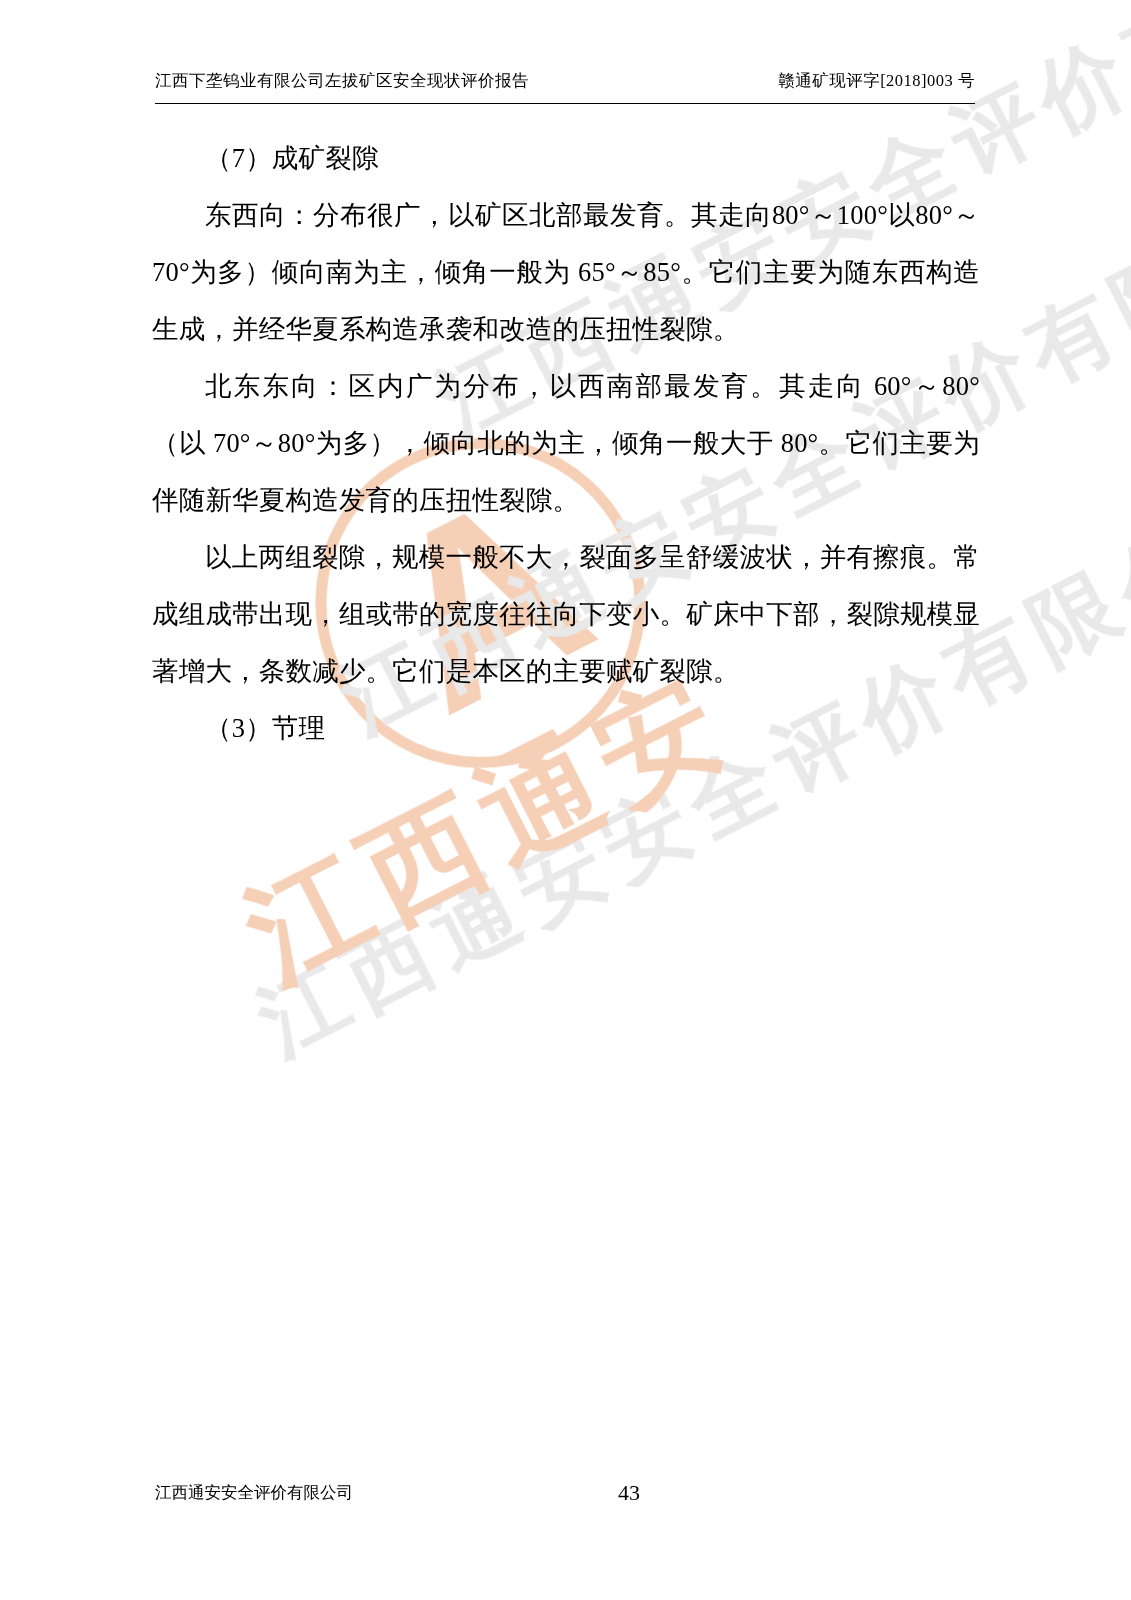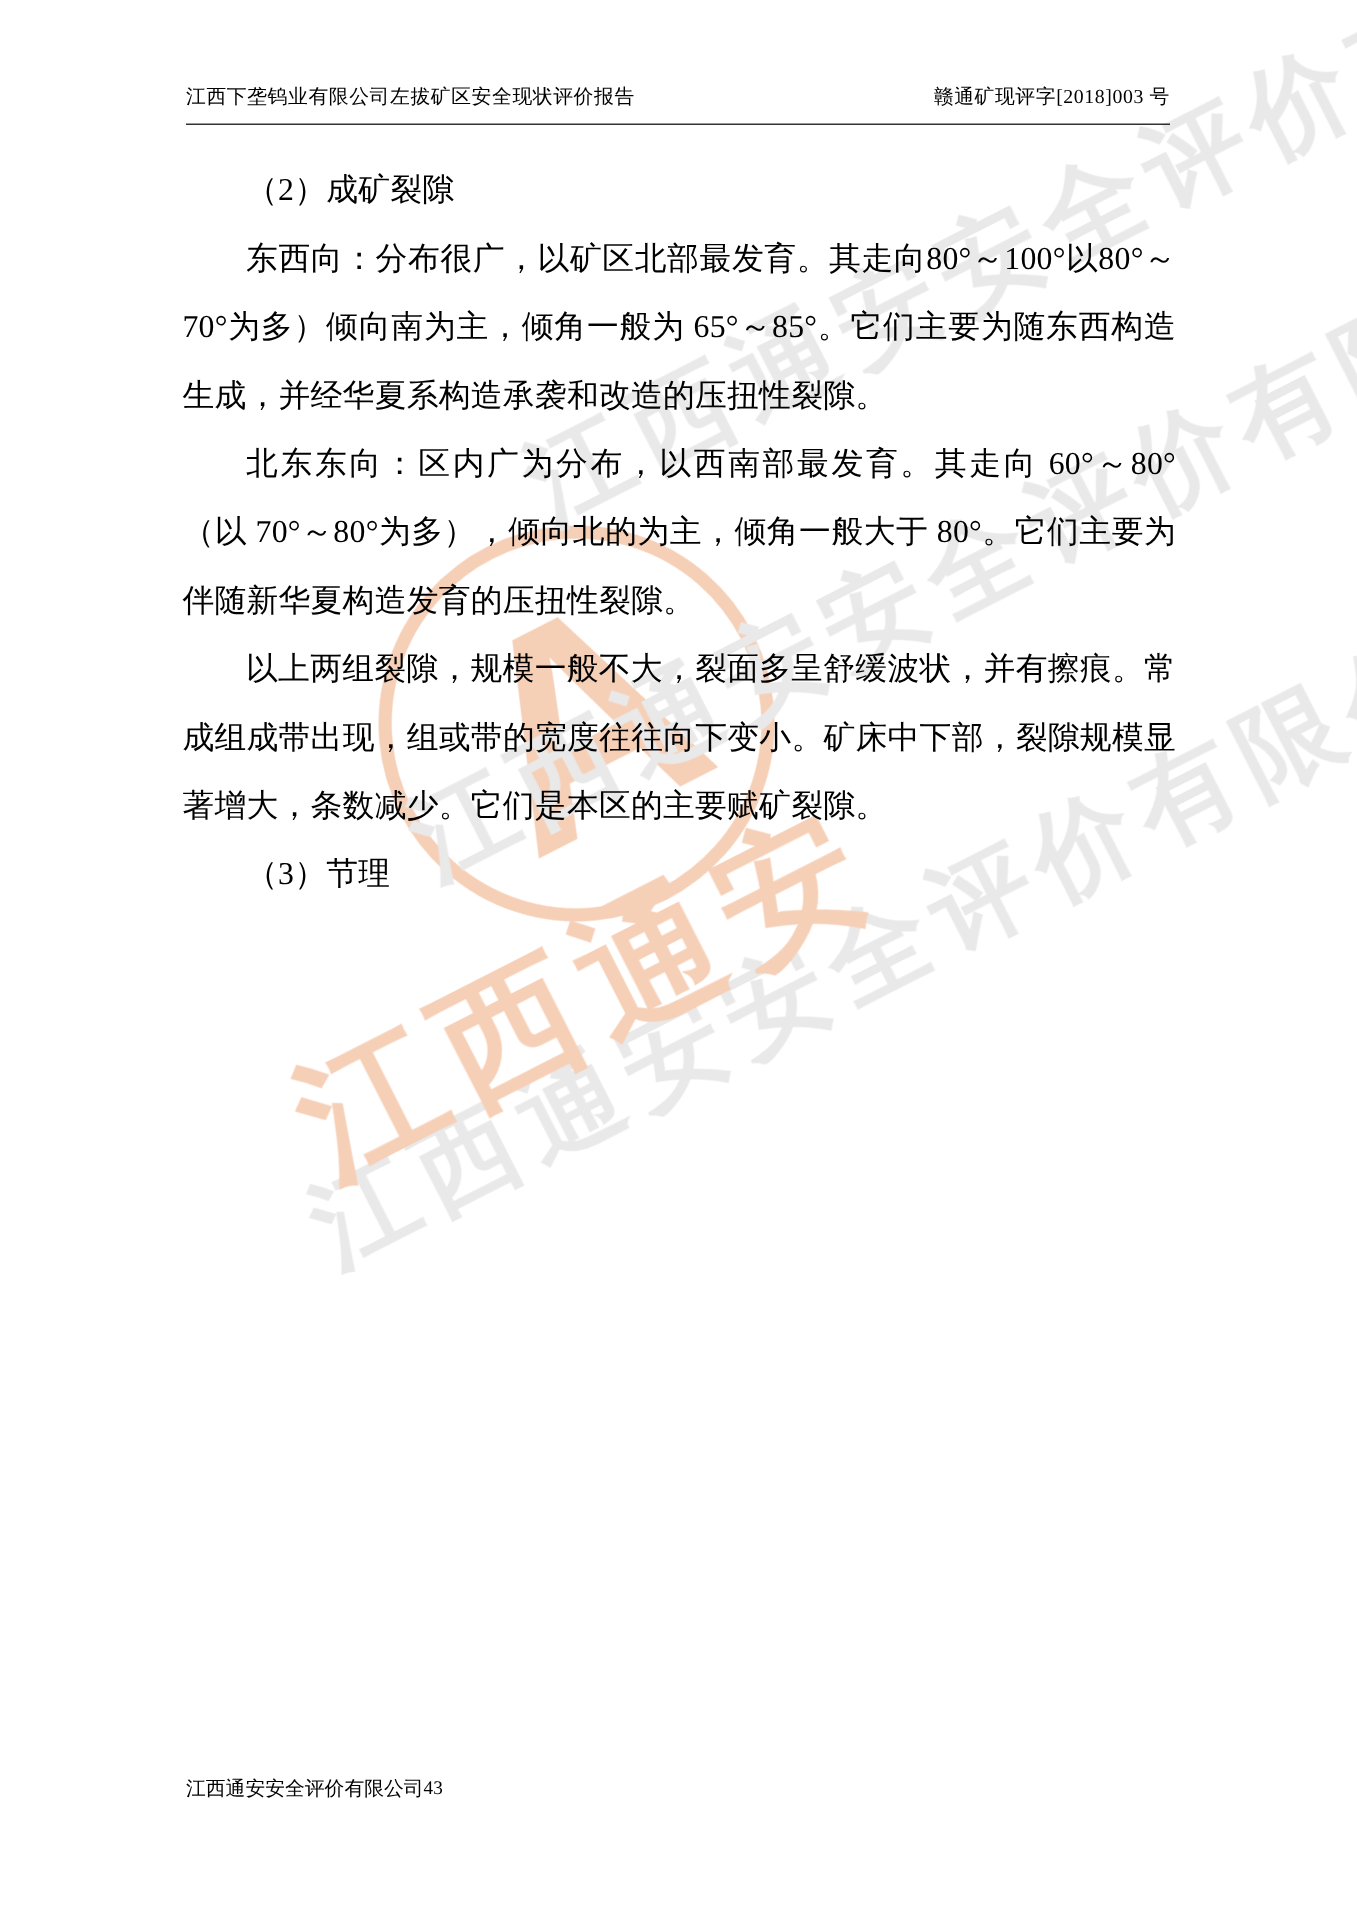--- a/index.html
+++ b/index.html
@@ -133,22 +133,23 @@
     top: 1480px;
     width: 820px;
     display: flex;
     align-items: center;
     font-size: 16.5px;
     z-index: 2;
   }
   .footer-left { flex: 0 0 auto; }
   .footer-center {
     flex: 1 1 auto;
+    text-align: center;
     font-family: "Liberation Serif", serif;
-    font-size: 16px;
+    font-size: 22px;
     padding-right: 70px;
   }
 </style>
 </head>
 <body>
 
 <div class="page">
 
   <div class="watermark">
     <div class="wm-inner">
@@ -161,21 +162,21 @@
     </div>
   </div>
 
   <div class="header">
     <span>江西下垄钨业有限公司左拔矿区安全现状评价报告</span>
     <span>赣通矿现评字[2018]003 号</span>
   </div>
   <div class="header-rule"></div>
 
   <div class="body">
-    <p class="para indent">（2）成矿裂隙</p>
+    <p class="para indent">（7）成矿裂隙</p>
     <p class="para indent">东西向：分布很广，以矿区北部最发育。其走向80°～100°以80°～70°为多）倾向南为主，倾角一般为 65°～85°。它们主要为随东西构造生成，并经华夏系构造承袭和改造的压扭性裂隙。</p>
     <p class="para indent">北东东向：区内广为分布，以西南部最发育。其走向 60°～80°（以 70°～80°为多），倾向北的为主，倾角一般大于 80°。它们主要为伴随新华夏构造发育的压扭性裂隙。</p>
     <p class="para indent">以上两组裂隙，规模一般不大，裂面多呈舒缓波状，并有擦痕。常成组成带出现，组或带的宽度往往向下变小。矿床中下部，裂隙规模显著增大，条数减少。它们是本区的主要赋矿裂隙。</p>
     <p class="para indent">（3）节理</p>
   </div>
 
   <div class="footer">
     <span class="footer-left">江西通安安全评价有限公司</span>
     <span class="footer-center">43</span>
   </div>

